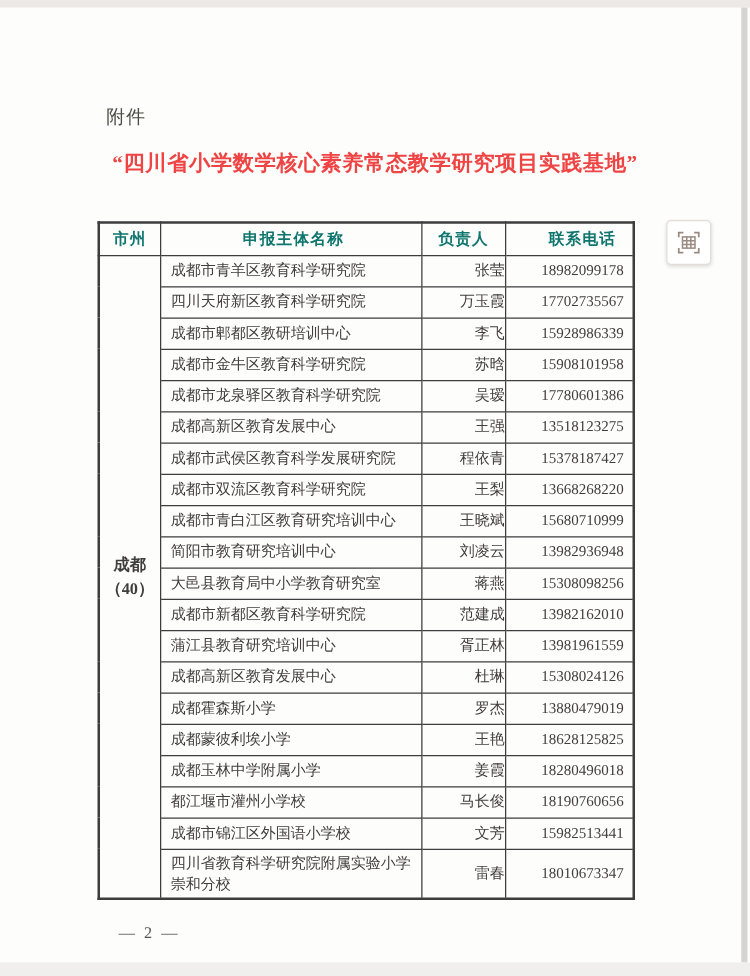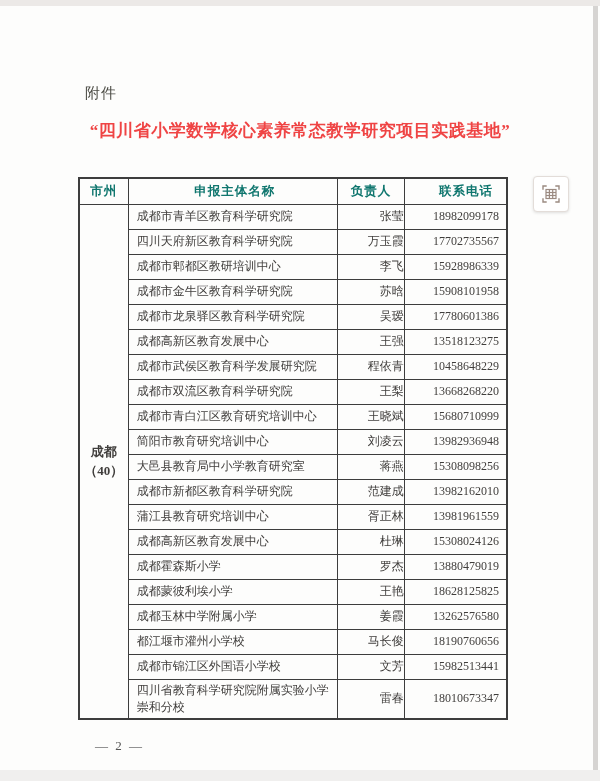--- a/index.html
+++ b/index.html
@@ -125,21 +125,21 @@
         <td class="col-phone">17780601386</td>
       </tr>
       <tr>
         <td class="col-org">成都高新区教育发展中心</td>
         <td class="col-person">王强</td>
         <td class="col-phone">13518123275</td>
       </tr>
       <tr>
         <td class="col-org">成都市武侯区教育科学发展研究院</td>
         <td class="col-person">程依青</td>
-        <td class="col-phone">10458648229</td>
+        <td class="col-phone">15378187427</td>
       </tr>
       <tr>
         <td class="col-org">成都市双流区教育科学研究院</td>
         <td class="col-person">王梨</td>
         <td class="col-phone">13668268220</td>
       </tr>
       <tr>
         <td class="col-org">成都市青白江区教育研究培训中心</td>
         <td class="col-person">王晓斌</td>
         <td class="col-phone">15680710999</td>
@@ -175,21 +175,21 @@
         <td class="col-phone">13880479019</td>
       </tr>
       <tr>
         <td class="col-org">成都蒙彼利埃小学</td>
         <td class="col-person">王艳</td>
         <td class="col-phone">18628125825</td>
       </tr>
       <tr>
         <td class="col-org">成都玉林中学附属小学</td>
         <td class="col-person">姜霞</td>
-        <td class="col-phone">13262576580</td>
+        <td class="col-phone">18280496018</td>
       </tr>
       <tr>
         <td class="col-org">都江堰市灌州小学校</td>
         <td class="col-person">马长俊</td>
         <td class="col-phone">18190760656</td>
       </tr>
       <tr>
         <td class="col-org">成都市锦江区外国语小学校</td>
         <td class="col-person">文芳</td>
         <td class="col-phone">15982513441</td>

